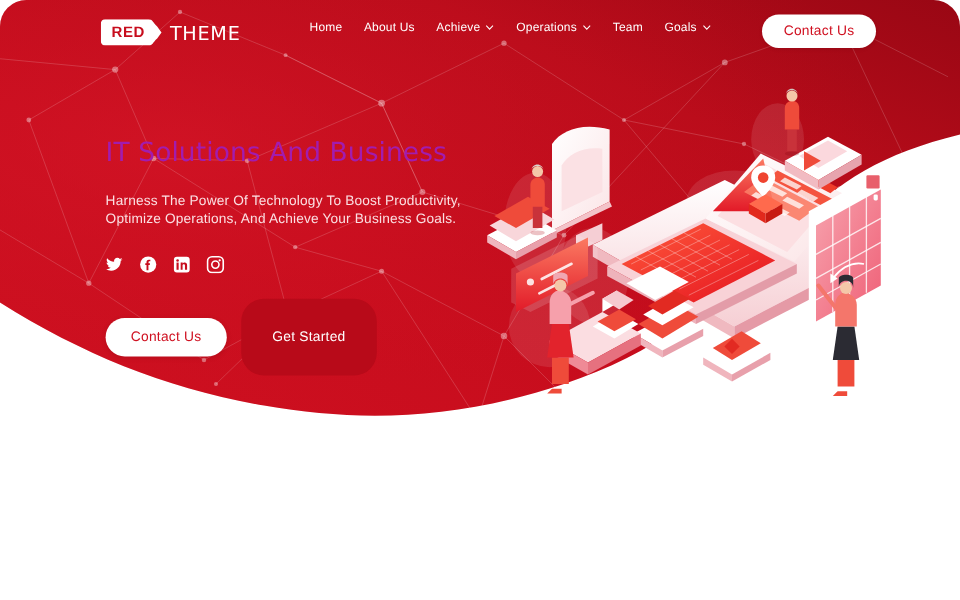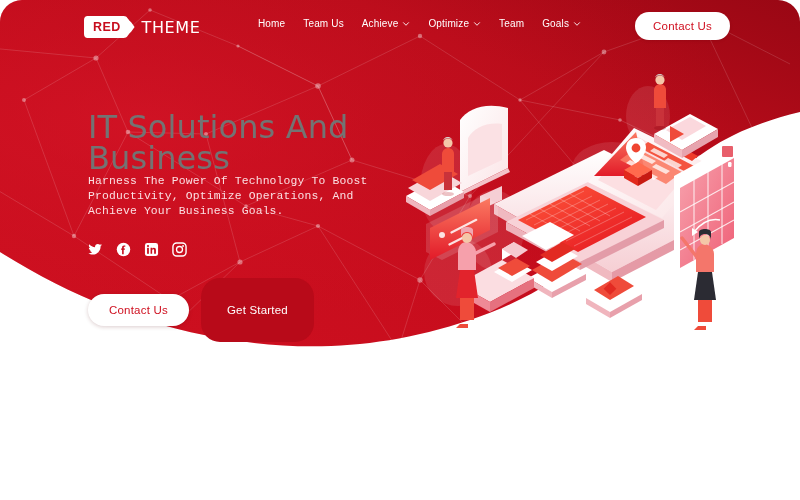--- a/index.html
+++ b/index.html
@@ -54,26 +54,26 @@
   .nav-cta {
     position:absolute; right:70px; top:12px;
     background:#ffffff; color:#d01020; border:none; border-radius:18px;
     padding:8px 18px; font-size:11.5px; font-family:"Liberation Sans", sans-serif;
     cursor:pointer; letter-spacing:0.2px; box-shadow:0 1px 3px rgba(90,0,10,0.18);
   }
 
   
   .hero-content { position:absolute; left:88px; top:112px; width:330px; z-index:30; }
   .hero-title {
-    color:#737373; font-size:32px; line-height:31px; letter-spacing:0.1px;
+    color:#a21caf; font-size:22px; line-height:31px; letter-spacing:0.1px;
     font-family:"DejaVu Sans", sans-serif; font-weight:400;
   }
   .hero-sub {
-    color:#fbdfe2; font-size:11.4px; line-height:15.2px; 
-    letter-spacing:0.15px; font-family:Liberation Mono, monospace;
+    color:#fbdfe2; font-size:11.4px; line-height:15.2px; margin-top:18px;
+    letter-spacing:0.15px; font-family:Liberation Sans, sans-serif;
     max-width:300px;
   }
   .socials { display:flex; align-items:center; gap:13px; margin-top:22px; }
   .soc { width:15px; height:15px; display:block; cursor:pointer; }
 
   .hero-btns { display:flex; align-items:center; gap:12px; margin-top:21px; }
   .btn {
     border:none; border-radius:19px; font-size:11.5px; cursor:pointer;
     font-family:"Liberation Sans", sans-serif; letter-spacing:0.2px;
     padding:10px 21px;
@@ -376,32 +376,32 @@
         <span class="logo-red-text">RED</span>
       </div>
       <span class="logo-theme">THEME</span>
     </div>
 
     <div class="nav-links">
       <div class="nav-item">
         <span>Home</span>
       </div>
       <div class="nav-item">
-        <span>Team Us</span>
+        <span>About Us</span>
       </div>
       <div class="nav-item">
         <span>Achieve</span>
         <span class="chev">
           <svg viewBox="0 0 10 10">
               <path d="M1.5,3 L5,6.6 L8.5,3" fill="none" stroke="#ffffff" stroke-width="1.1"></path>
             </svg>
         </span>
       </div>
       <div class="nav-item">
-        <span>Optimize</span>
+        <span>Operations</span>
         <span class="chev">
           <svg viewBox="0 0 10 10">
               <path d="M1.5,3 L5,6.6 L8.5,3" fill="none" stroke="#ffffff" stroke-width="1.1"></path>
             </svg>
         </span>
       </div>
       <div class="nav-item">
         <span>Team</span>
       </div>
       <div class="nav-item">

